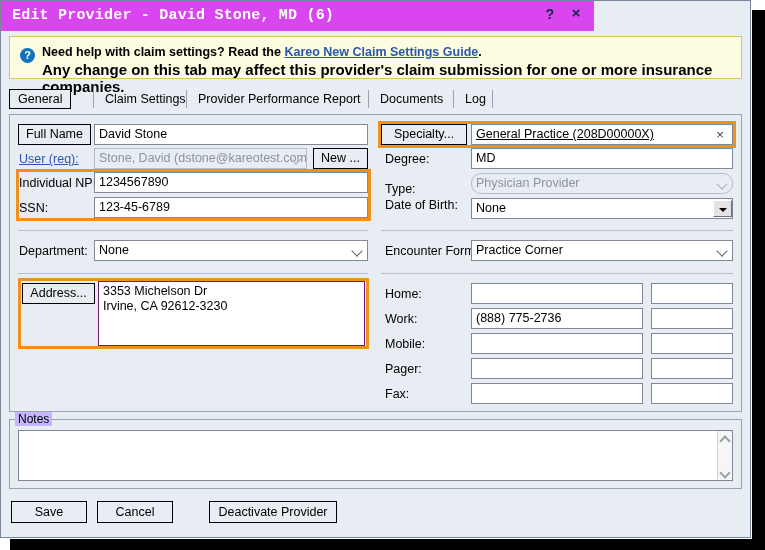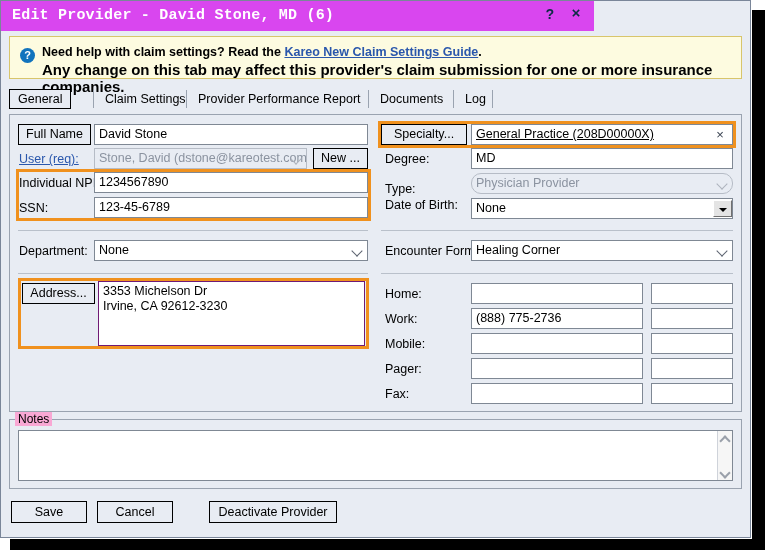--- a/index.html
+++ b/index.html
@@ -73,21 +73,21 @@
   .xbtn{position:absolute;font-size:13px;color:#384150;text-align:center;cursor:pointer;}
 
   .hr{position:absolute;height:1px;background:#b9c0ca;}
 
   .addr{position:absolute;background:#fff;border:1px solid #701a75;box-sizing:border-box;
         font-size:12.5px;padding:2px 4px;line-height:15px;color:#000;}
 
   
   .notes-box{position:absolute;left:8px;top:418px;width:733px;height:70px;
              border:1px solid #9aa3b0;background:#e8ecf3;box-sizing:border-box;}
-  .notes-legend{position:absolute;left:14px;top:411px;background:#f9a8d4;padding:0 3px;
+  .notes-legend{position:absolute;left:14px;top:411px;background:#c4b5fd;padding:0 3px;
                 font-size:12px;}
   .notes-area{position:absolute;left:8px;top:10px;width:715px;height:51px;background:#fff;
               border:1px solid #7f8894;box-sizing:border-box;}
   .notes-sb{position:absolute;right:0;top:0;width:15px;height:49px;background:#f6f6f6;
             border-left:1px solid #cfd3da;box-sizing:border-box;}
   .sb-ar{position:absolute;left:3px;width:9px;height:9px;}
   .sb-ar::after{content:"";position:absolute;left:0;top:2px;width:6px;height:6px;
                 border-left:2px solid #9aa0aa;border-top:2px solid #9aa0aa;}
   .sb-up{top:4px;}
   .sb-up::after{transform:rotate(45deg);}
@@ -176,21 +176,21 @@
     <div class="fld dim" style="left:461px;top:58px;width:262px;height:21px;border-radius:10px;">Physician Provider</div>
     <div class="chev dim" style="left:707px;top:64px;"></div>
 
     <div class="lbl" style="left:375px;top:83px;">Date of Birth:</div>
     <div class="fld" style="left:461px;top:83px;width:262px;height:21px;">None</div>
     <div class="combo-btn" style="left:703px;top:85px;height:17px;"></div>
 
     <div class="hr" style="left:371px;top:115px;width:352px;"></div>
 
     <div class="lbl" style="left:375px;top:129px;">Encounter Form:</div>
-    <div class="fld" style="left:461px;top:125px;width:262px;height:21px;">Healing Corner</div>
+    <div class="fld" style="left:461px;top:125px;width:262px;height:21px;">Practice Corner</div>
     <div class="chev" style="left:707px;top:131px;"></div>
 
     <div class="hr" style="left:371px;top:158px;width:352px;"></div>
 
     <div class="lbl" style="left:375px;top:172px;">Home:</div>
     <div class="fld" style="left:461px;top:168px;width:172px;height:21px;"></div>
     <div class="fld" style="left:641px;top:168px;width:82px;height:21px;"></div>
 
     <div class="lbl" style="left:375px;top:197px;">Work:</div>
     <div class="fld" style="left:461px;top:193px;width:172px;height:21px;">(888) 775-2736</div>

